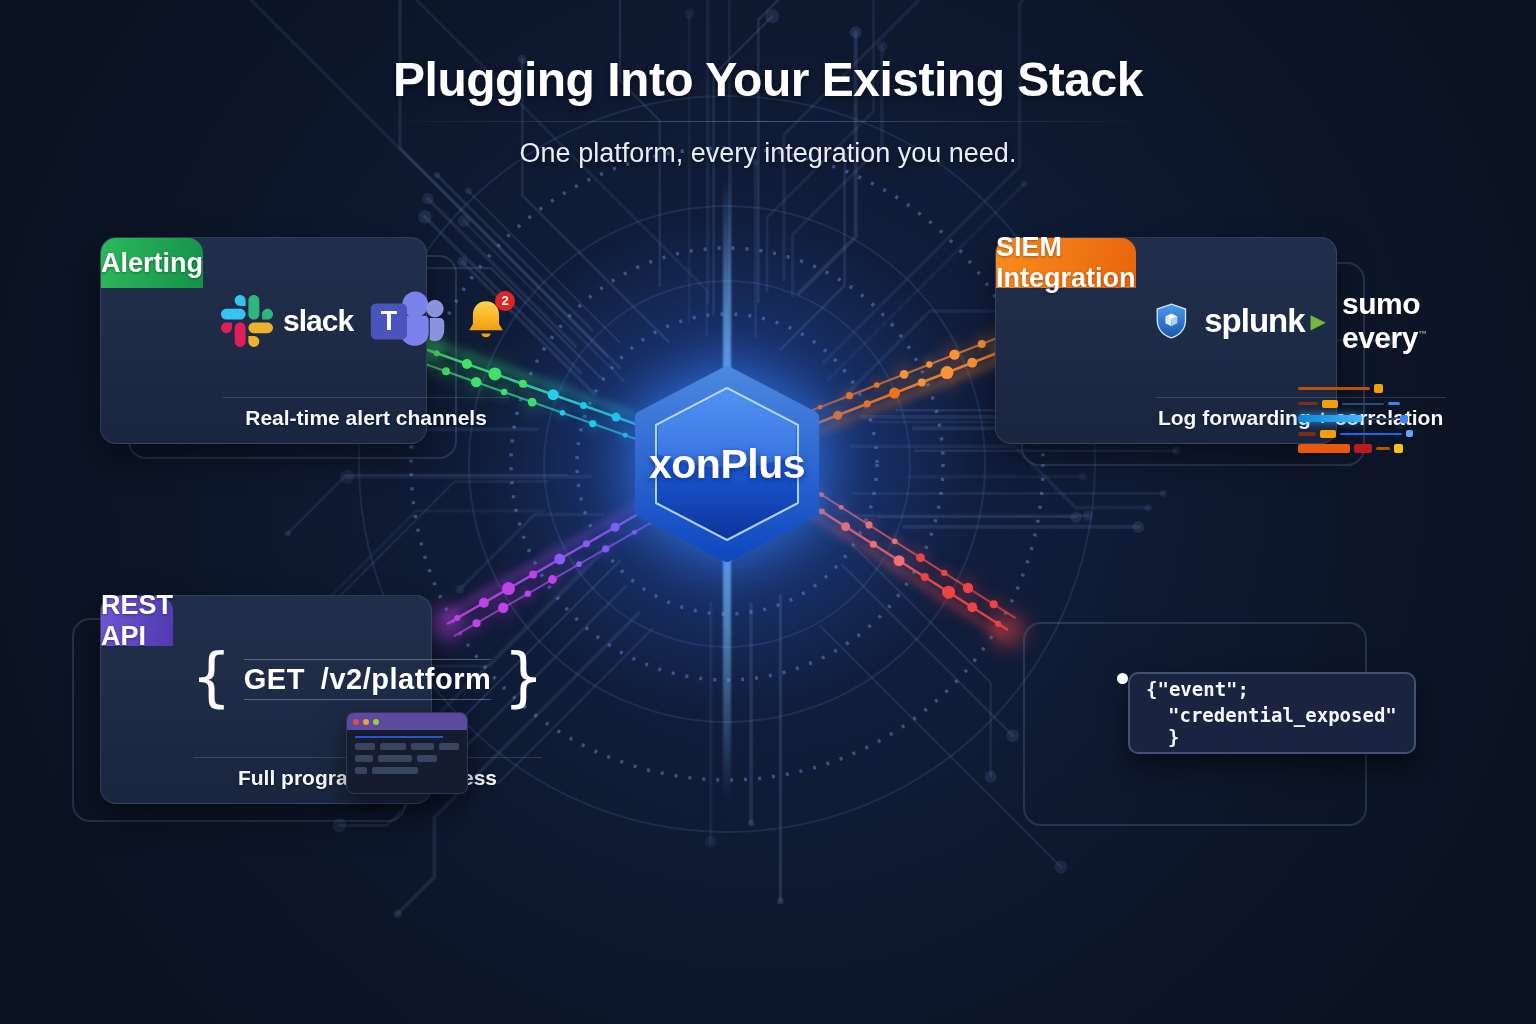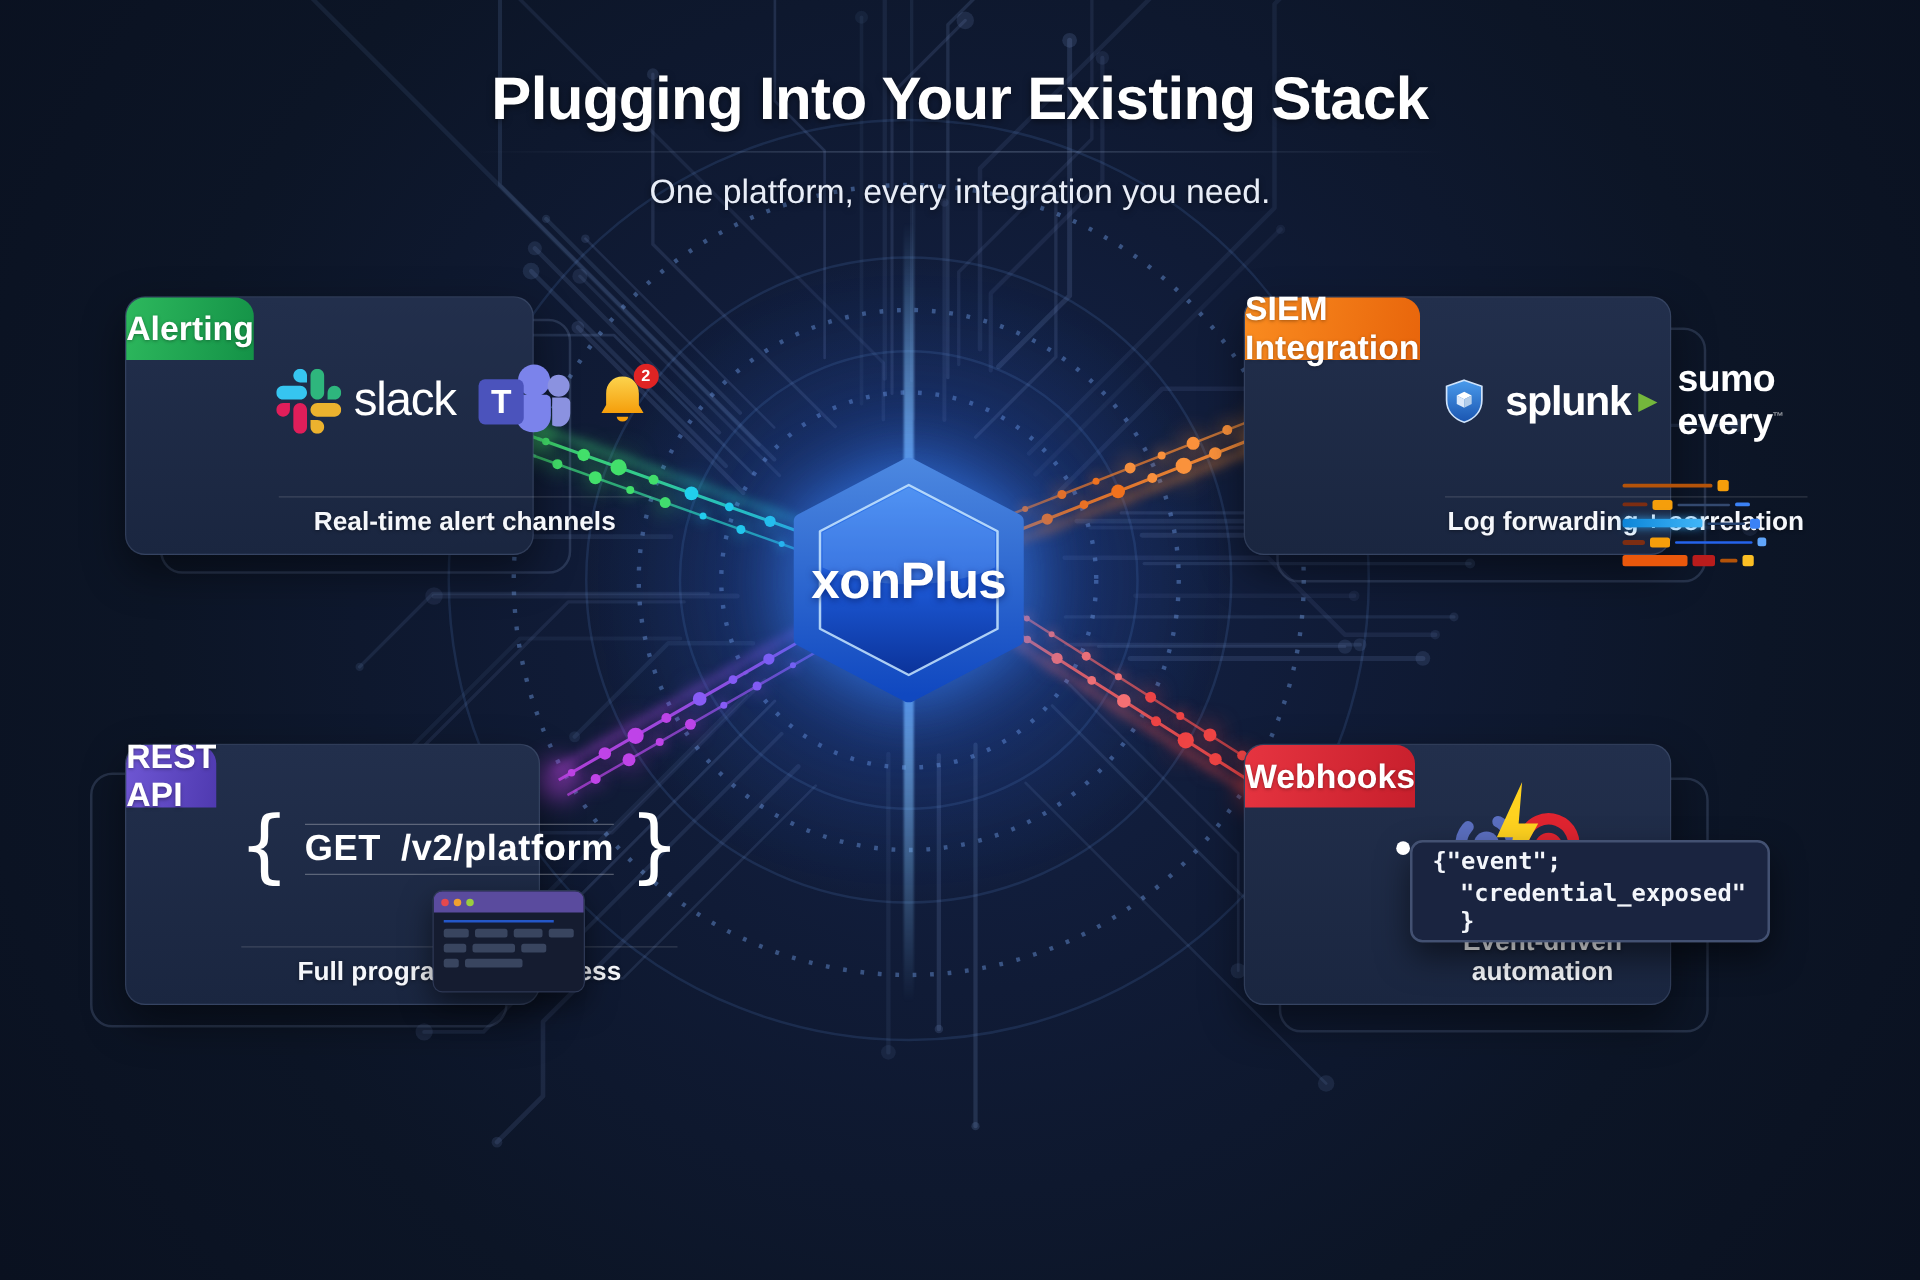--- a/index.html
+++ b/index.html
@@ -28,21 +28,21 @@
         font-size:27px;font-weight:700;text-shadow:0 1px 3px rgba(0,0,0,.35);}
   .card-head.green{background:linear-gradient(100deg,#2db85d 0%,#149247 100%);}
   .card-head.orange{background:linear-gradient(100deg,#fa8c20 0%,#e8650b 100%);}
   .card-head.purple{background:linear-gradient(100deg,#6f57d4 0%,#4f3ab0 100%);}
   .card-head.red{background:linear-gradient(100deg,#e63440 0%,#c71f2c 100%);}
   .card-body{flex:1;display:flex;flex-direction:column;justify-content:space-between;padding:10px 18px 13px;}
   .logo-row{flex:1;display:flex;align-items:center;justify-content:center;gap:10px;}
   .card-divider{height:1px;background:rgba(255,255,255,.14);margin:4px 2px 8px;}
   .caption{font-size:21px;font-weight:700;text-align:center;color:#f5f7fb;text-shadow:0 1px 3px rgba(0,0,0,.4);}
 
-  .slack-word{font-size:38px;font-weight:400;letter-spacing:-1px;}
+  .slack-word{font-size:30px;font-weight:700;letter-spacing:-1px;}
   .bell-wrap{position:relative;width:50px;height:52px;}
   .badge{position:absolute;right:-4px;top:-4px;width:20px;height:20px;border-radius:50%;background:#e02424;
          color:#fff;font-size:13px;font-weight:700;display:flex;align-items:center;justify-content:center;}
   .splunk-row{display:flex;align-items:center;gap:16px;}
   .splunk{font-size:33px;font-weight:700;letter-spacing:-1px;}
   .splunk-arrow{font-size:20px;color:#74b73c;margin-left:-10px;}
   .sumo{font-size:30px;font-weight:700;letter-spacing:-.5px;}
   .tm{font-size:9px;opacity:.55;vertical-align:super;}
 
   .code-row{flex:1;display:flex;align-items:center;justify-content:center;gap:12px;}
@@ -405,38 +405,20 @@
           </div>
           <div class="code-line"></div>
         </div>
         <span class="brace">}</span>
       </div>
       <div class="card-divider"></div>
       <div class="caption">Full programmatic access</div>
     </div>
   </section>
 
-  <section class="card" style="left:995px;top:595px;width:340px;height:207px">
-    <header class="card-head red">
-      <span>Webhooks</span>
-    </header>
-    <div class="card-body">
-      <div class="logo-row" style="justify-content:flex-start;padding-left:8px">
-        <svg width="112" height="92" viewBox="0 0 120 100">
-          <circle cx="33" cy="58" r="22" fill="none" stroke="#5b6fc0" stroke-width="10" stroke-linecap="round" stroke-dasharray="70 28" transform="rotate(40 33 58)"></circle>
-          <circle cx="33" cy="58" r="11" fill="#5b6fc0"></circle>
-          <circle cx="87" cy="58" r="22" fill="none" stroke="#e02430" stroke-width="10" stroke-linecap="round" stroke-dasharray="52 48" transform="rotate(-70 87 58)"></circle>
-          <circle cx="87" cy="60" r="12" fill="#e02430"></circle>
-          <polygon points="64,4 42,52 56,52 49,92 78,40 61,40" fill="#ffd21f"></polygon>
-        </svg>
-      </div>
-      <div class="card-divider"></div>
-      <div class="caption">Event-driven automation</div>
-    </div>
-  </section>
 
   <div class="hex">
     <svg width="204" height="196" viewBox="-102 -98 204 196">
       <defs>
         <linearGradient id="hexRim" x1="0" y1="-1" x2="0" y2="1" gradientUnits="objectBoundingBox">
           <stop offset="0" stop-color="#86c5ff"></stop>
             <stop offset="1" stop-color="#1048c0"></stop>
         </linearGradient>
         <linearGradient id="hexCore" x1="0" y1="0" x2="0" y2="1">
           <stop offset="0" stop-color="#3b82f0"></stop>

